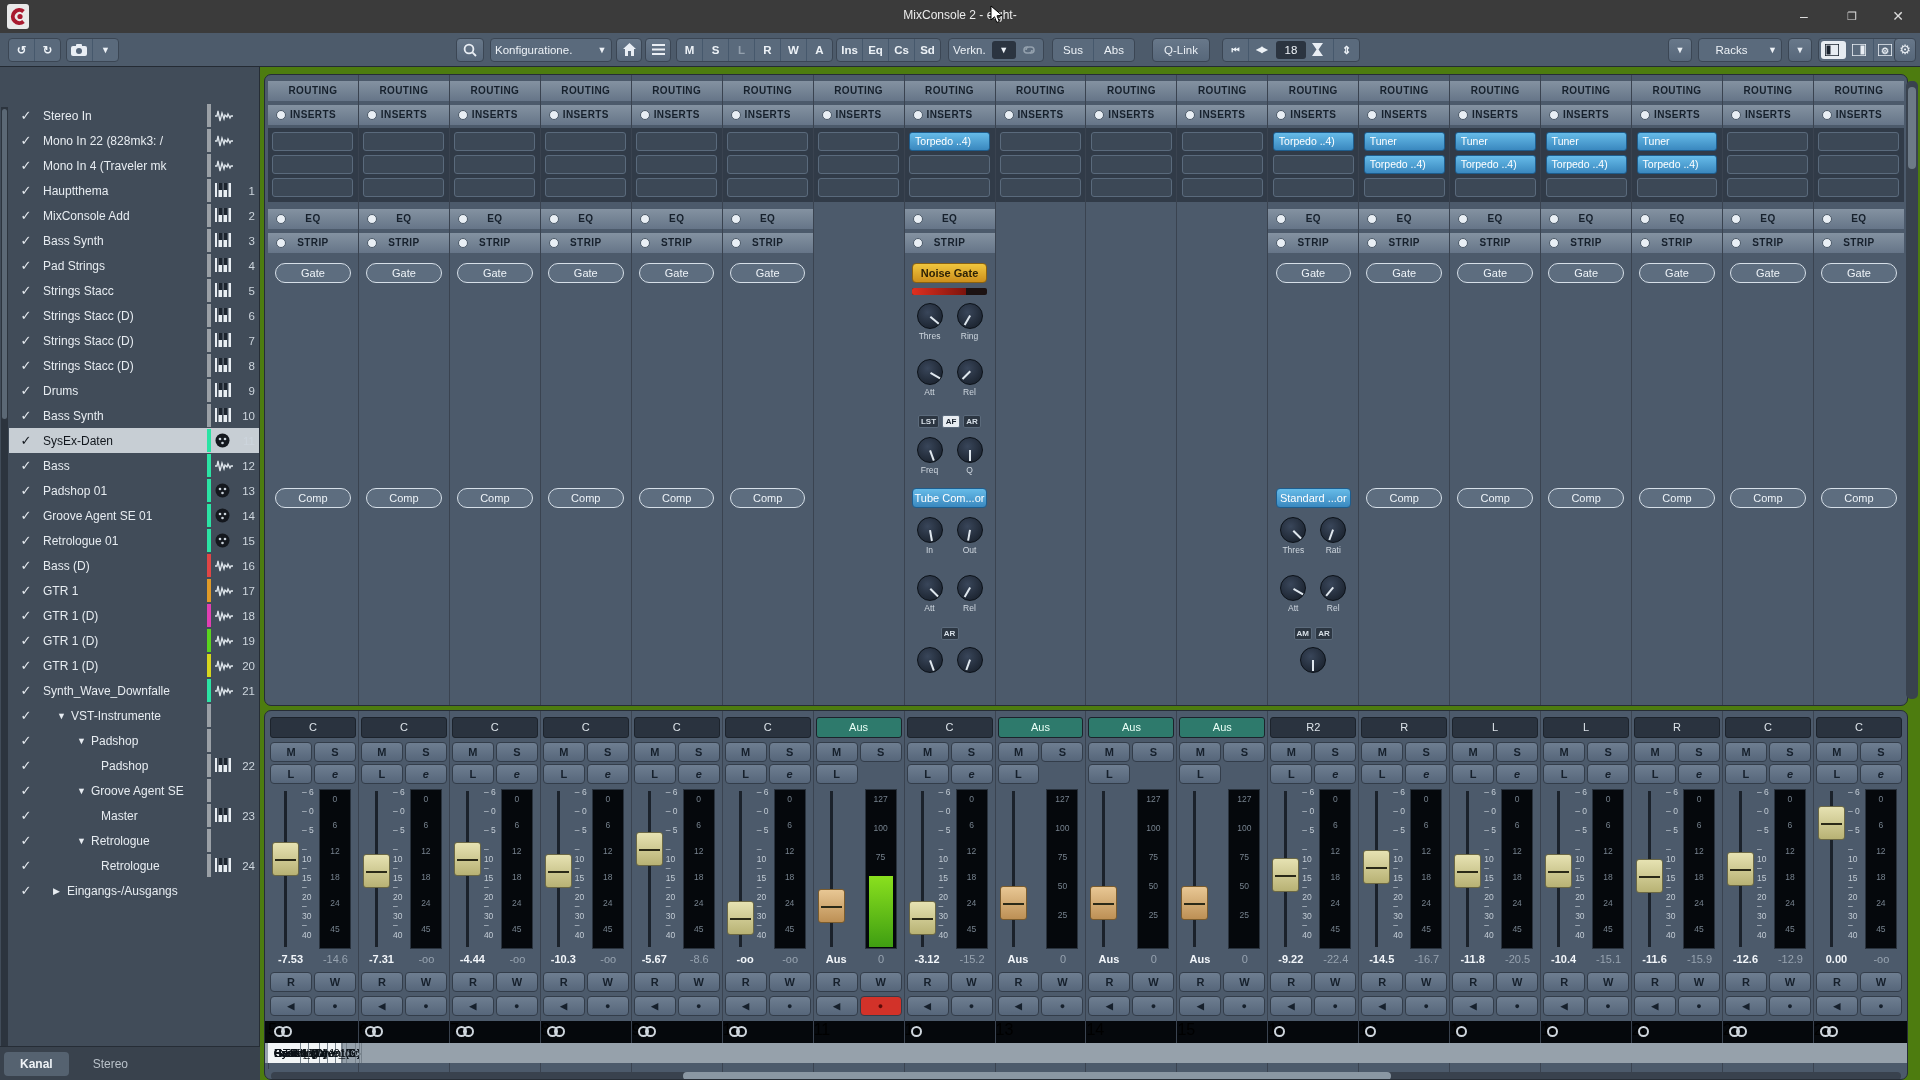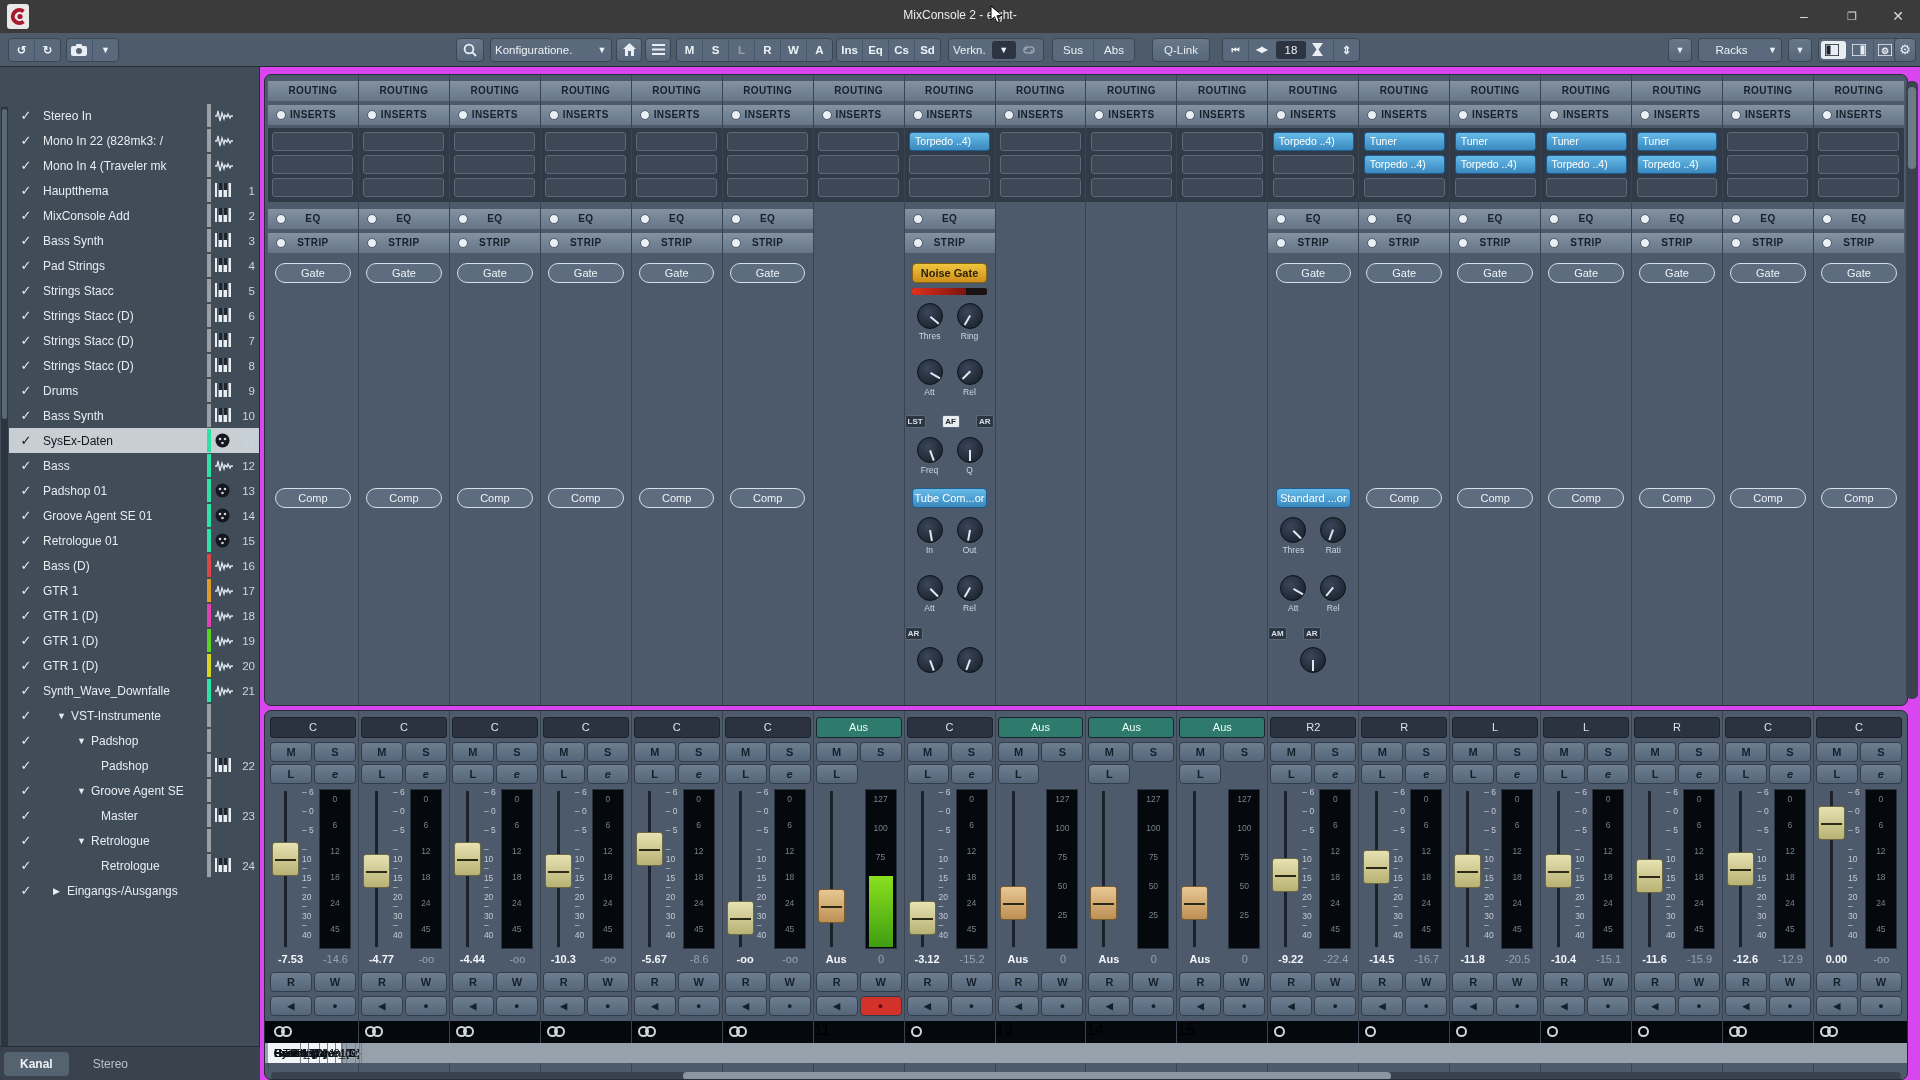--- a/index.html
+++ b/index.html
@@ -36,21 +36,21 @@
   .chan-row .arrow{font-size:9px;color:#e7ecf1;width:14px;flex:0 0 14px;}
   .chan-row .nm{flex:1;white-space:nowrap;overflow:hidden;}
   .chan-row .cbar{flex:0 0 4px;height:23px;margin-right:4px;}
   .chan-row .icn{flex:0 0 22px;height:16px;position:relative;}
   .chan-row .num{flex:0 0 22px;text-align:right;padding-right:4px;color:#cdd5dd;font-size:11.5px;}
   .chan-row.selected .num{color:#cdd5dd;}
   .side-bottom{position:absolute;left:0;bottom:0;width:260px;height:34px;background:#39424d;border-top:1px solid #262d36;display:flex;align-items:center;}
   .bottom-tab{height:24px;line-height:24px;margin:0 4px;padding:0 16px;font-size:12px;color:#b9c1c9;border-radius:4px;}
   .bottom-tab.active{background:#556270;color:#eef2f6;font-weight:bold;}
   
-  .main{position:absolute;left:260px;top:67px;right:0;bottom:0;background:#d946ef;}
+  .main{position:absolute;left:260px;top:67px;right:0;bottom:0;background:#4d7c0f;}
   .rackpanel{position:absolute;left:4px;top:7px;width:1644px;height:632px;background:#4c5a6b;border:1px solid #262d36;border-radius:7px;overflow:hidden;}
   .faderpanel{position:absolute;left:4px;top:643px;width:1644px;height:370px;background:#4c5a6b;border:1px solid #262d36;border-radius:7px;overflow:hidden;}
   .vscroll{position:absolute;right:2px;top:14px;width:12px;height:618px;background:#39424e;border-radius:5px;}
   .vscroll .handle{position:absolute;left:2px;top:6px;width:8px;height:82px;background:#6d7a87;border-radius:4px;}
   .cols{position:absolute;left:3px;top:0;right:3px;bottom:0;display:flex;}
   .col{flex:1;position:relative;border-right:1px solid #3a4350;}
   .col:last-child{border-right:none;}
   
   .hdr{position:absolute;left:0;right:0;height:20px;background:linear-gradient(#8492a1,#667588);
     color:#16202c;font-size:10px;font-weight:bold;text-align:center;line-height:20px;letter-spacing:.4px;}
@@ -65,21 +65,21 @@
   .rackbtn.orange{background:linear-gradient(#f0c63e,#cd8f1b);border-color:#8a6110;color:#2e2206;border-radius:4px;font-weight:bold;}
   .rackbtn.blue{background:linear-gradient(#66bbe8,#3a88bf);border-color:#1e5d8d;color:#fff;border-radius:4px;}
   .gatemeter{position:absolute;left:8%;width:84%;height:7px;background:#1c1212;border-radius:2px;overflow:hidden;}
   .gatemeter .fill{position:absolute;left:0;top:0;bottom:0;width:72%;background:linear-gradient(90deg,#e03020,#7c130c);}
   .knobrow{position:absolute;left:0;right:0;display:flex;justify-content:space-evenly;}
   .knob{width:30px;text-align:center;}
   .knob .dial{width:26px;height:26px;margin:0 auto;border-radius:50%;background:radial-gradient(circle at 40% 35%,#39465a,#141b25);
     border:1px solid #0b1118;position:relative;}
   .knob .dial i{position:absolute;left:50%;top:50%;width:2px;height:11px;background:#dfe7ee;transform-origin:50% 0%;}
   .knob .lbl{font-size:8.5px;color:#cfd7df;margin-top:2px;}
-  .minibtns{position:absolute;left:0;right:0;display:flex;justify-content:flex-start;gap:16px;}
+  .minibtns{position:absolute;left:0;right:0;display:flex;justify-content:center;gap:3px;}
   .minibtn{min-width:18px;padding:0 2px;height:13px;background:#2c3642;border:1px solid #5b6a7b;border-radius:2px;
     color:#d7dfe7;font-size:8px;text-align:center;line-height:12px;font-weight:bold;}
   .minibtn.active{background:#e8edf2;color:#1a232e;}
   
   .pancell{position:absolute;left:2px;right:2px;top:6px;height:21px;background:#2a333f;border:1px solid #1c232c;
     border-radius:3px;color:#dde4ea;font-size:11px;text-align:center;line-height:19px;}
   .pancell.hl{background:#2e7a6c;color:#e9fff6;}
   .mrow{position:absolute;left:2px;right:2px;height:20px;display:flex;gap:2px;}
   .mbtn{flex:1;background:linear-gradient(#6e7e91,#56667a);border:1px solid #333d4a;border-radius:4px;
     color:#16202c;font-weight:bold;font-size:11px;text-align:center;line-height:18px;}
@@ -1187,21 +1187,21 @@
               <div class="tick" style="top:4px">0</div>
               <div class="tick" style="top:30px">6</div>
               <div class="tick" style="top:56px">12</div>
               <div class="tick" style="top:82px">18</div>
               <div class="tick" style="top:108px">24</div>
               <div class="tick" style="top:134px">45</div>
             </div>
       <div class="fcap" style="top:67.44px"></div>
     </div>
     <div class="valrow">
-      <span class="v1">-4.77</span>
+      <span class="v1">-7.31</span>
       <span class="v2">-oo</span>
     </div>
     <div class="mrow" style="top:261px">
       <div class="mbtn">R</div>
       <div class="mbtn">W</div>
     </div>
     <div class="mrow" style="top:285px">
       <div class="mbtn" style="font-size:9px">◀</div>
       <div class="mbtn" style="font-size:9px;color:#16202c">●</div>
     </div>

